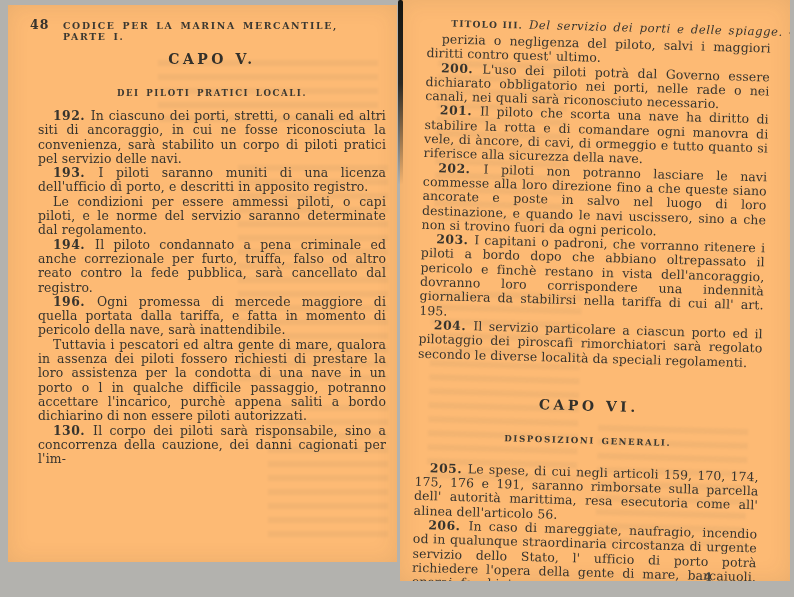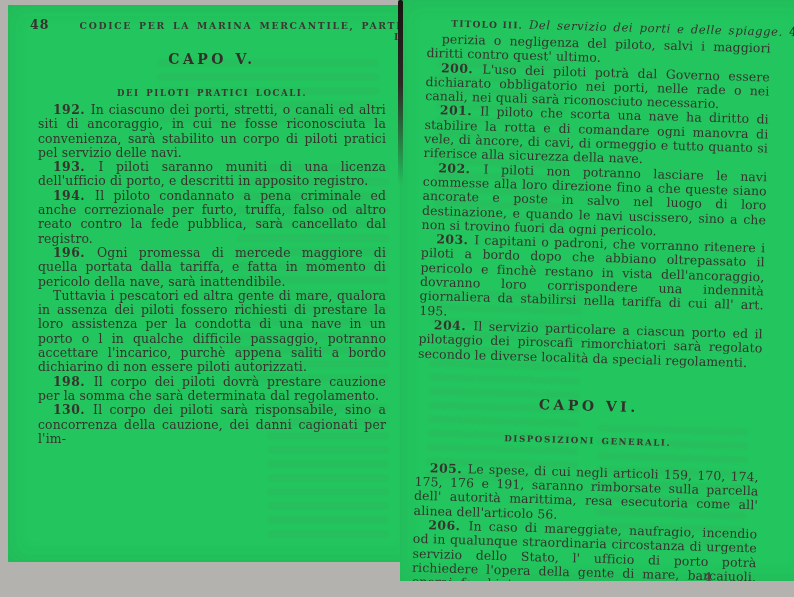--- a/index.html
+++ b/index.html
@@ -5,41 +5,40 @@
   html,body{margin:0;padding:0;}
   body{
     width:794px;height:597px;position:relative;overflow:hidden;
     background:#b3b2ae;
     font-family:"DejaVu Serif","Liberation Serif",serif;
     color:#37342e;
   }
   .page{
     position:absolute;overflow:hidden;
     background:linear-gradient(135deg,#f1f0eb 0%,#f3f2ee 45%,#edecе7 100%);
-    background-color:#22c55e;
+    background-color:#fdba74;
     box-shadow:inset 0 0 22px rgba(60,55,40,.10);
-    padding-left:20px;
   }
   .page-left{left:8px;top:5px;width:389px;height:557px;}
   .page-right{left:400px;top:0;width:390px;height:581px;}
   .gutter-shadow{
     position:absolute;left:398px;top:0;width:5px;height:185px;
     background:linear-gradient(to bottom,#15140f 0%,#2a2822 45%,rgba(42,40,34,0) 100%);
     border-radius:2px;
   }
   
   .ghost{
     position:absolute;pointer-events:none;filter:blur(1.1px);opacity:.5;
     background:repeating-linear-gradient(to bottom,
       rgba(112,105,90,.14) 0 6px,rgba(112,105,90,0) 6px 14px);
   }
   
   .lp-pagenum{position:absolute;top:12px;left:22px;font-size:12.5px;font-weight:bold;letter-spacing:1px;}
   .lp-header{
-    position:absolute;top:15px;left:55px;right:12px;text-align:right;
+    position:absolute;top:15px;left:55px;right:12px;text-align:left;
     font-size:9.3px;font-weight:bold;letter-spacing:1.7px;word-spacing:2px;color:#3b3831;
   }
   .lp-content{position:absolute;top:40px;left:30px;width:348px;}
   
   .rp-rotor{position:absolute;left:0;top:0;width:390px;height:581px;
     transform:rotate(1.6deg);transform-origin:30px 0;}
   .rp-header{
     position:absolute;top:14px;left:52px;right:26px;
     display:flex;align-items:baseline;gap:6px;white-space:nowrap;
   }
@@ -48,21 +47,21 @@
   .rp-header .num{margin-left:auto;font-size:12.5px;font-weight:bold;letter-spacing:1px;}
   .rp-content{position:absolute;top:32px;left:28px;width:344px;}
   
   .capo{
     text-align:center;font-size:14px;font-weight:bold;
     letter-spacing:3.5px;margin:6px 0 0;color:#33302a;
   }
   .capo.second{margin-top:32px;}
   .section{
     text-align:center;font-size:8.6px;font-weight:bold;
-    letter-spacing:1.6px;word-spacing:2px;margin:21px 0 5px;color:#3b3831;
+    letter-spacing:1.6px;word-spacing:2px;margin:21px 0 11px;color:#3b3831;
   }
   .section.second{margin:22px 0 20px;}
   .body-text{font-size:12.4px;line-height:14.3px;text-align:justify;letter-spacing:.15px;}
   .body-text p.para{margin:0;text-indent:15px;}
   b.artnum{font-weight:bold;letter-spacing:.5px;}
   .sig-mark{position:absolute;bottom:5px;right:62px;font-size:11.5px;font-weight:bold;color:#4a463e;}
 </style>
 </head>
 <body>
 
@@ -71,24 +70,24 @@
   <div class="ghost" style="left:230px;top:160px;width:150px;height:220px;"></div>
   <div class="ghost" style="left:260px;top:400px;width:120px;height:140px;"></div>
   <span class="lp-pagenum">48</span>
   <div class="lp-header">CODICE PER LA MARINA MERCANTILE, PARTE I.</div>
   <div class="lp-content">
     <div class="capo">CAPO V.</div>
     <div class="section">DEI PILOTI PRATICI LOCALI.</div>
     <div class="body-text">
         <p class="para"><b class="artnum">192. </b>In ciascuno dei porti, stretti, o canali ed altri siti di ancoraggio, in cui ne fosse riconosciuta la convenienza, sarà stabilito un corpo di piloti pratici pel servizio delle navi.</p>
         <p class="para"><b class="artnum">193. </b>I piloti saranno muniti di una licenza dell'ufficio di porto, e descritti in apposito registro.</p>
+        <p class="para">Le condizioni per essere ammessi piloti, o capi piloti, e le norme del servizio saranno determinate dal regolamento.</p>
         <p class="para"><b class="artnum">194. </b>Il piloto condannato a pena criminale ed anche correzionale per furto, truffa, falso od altro reato contro la fede pubblica, sarà cancellato dal registro.</p>
         <p class="para"><b class="artnum">196. </b>Ogni promessa di mercede maggiore di quella portata dalla tariffa, e fatta in momento di pericolo della nave, sarà inattendibile.</p>
         <p class="para">Tuttavia i pescatori ed altra gente di mare, qualora in assenza dei piloti fossero richiesti di prestare la loro assistenza per la condotta di una nave in un porto o l in qualche difficile passaggio, potranno accettare l'incarico, purchè appena saliti a bordo dichiarino di non essere piloti autorizzati.</p>
-        <p class="para"><b class="artnum">198. </b>Il corpo dei piloti dovrà prestare cauzione per la somma che sarà determinata dal regolamento.</p>
         <p class="para"><b class="artnum">130. </b>Il corpo dei piloti sarà risponsabile, sino a concorrenza della cauzione, dei danni cagionati per l'im-</p>
       </div>
   </div>
 </div>
 
 <div class="page page-right">
   <div class="rp-rotor">
     <div class="ghost" style="left:40px;top:60px;width:130px;height:160px;"></div>
     <div class="ghost" style="left:40px;top:290px;width:150px;height:190px;"></div>
     <div class="ghost" style="left:210px;top:420px;width:150px;height:120px;"></div>

